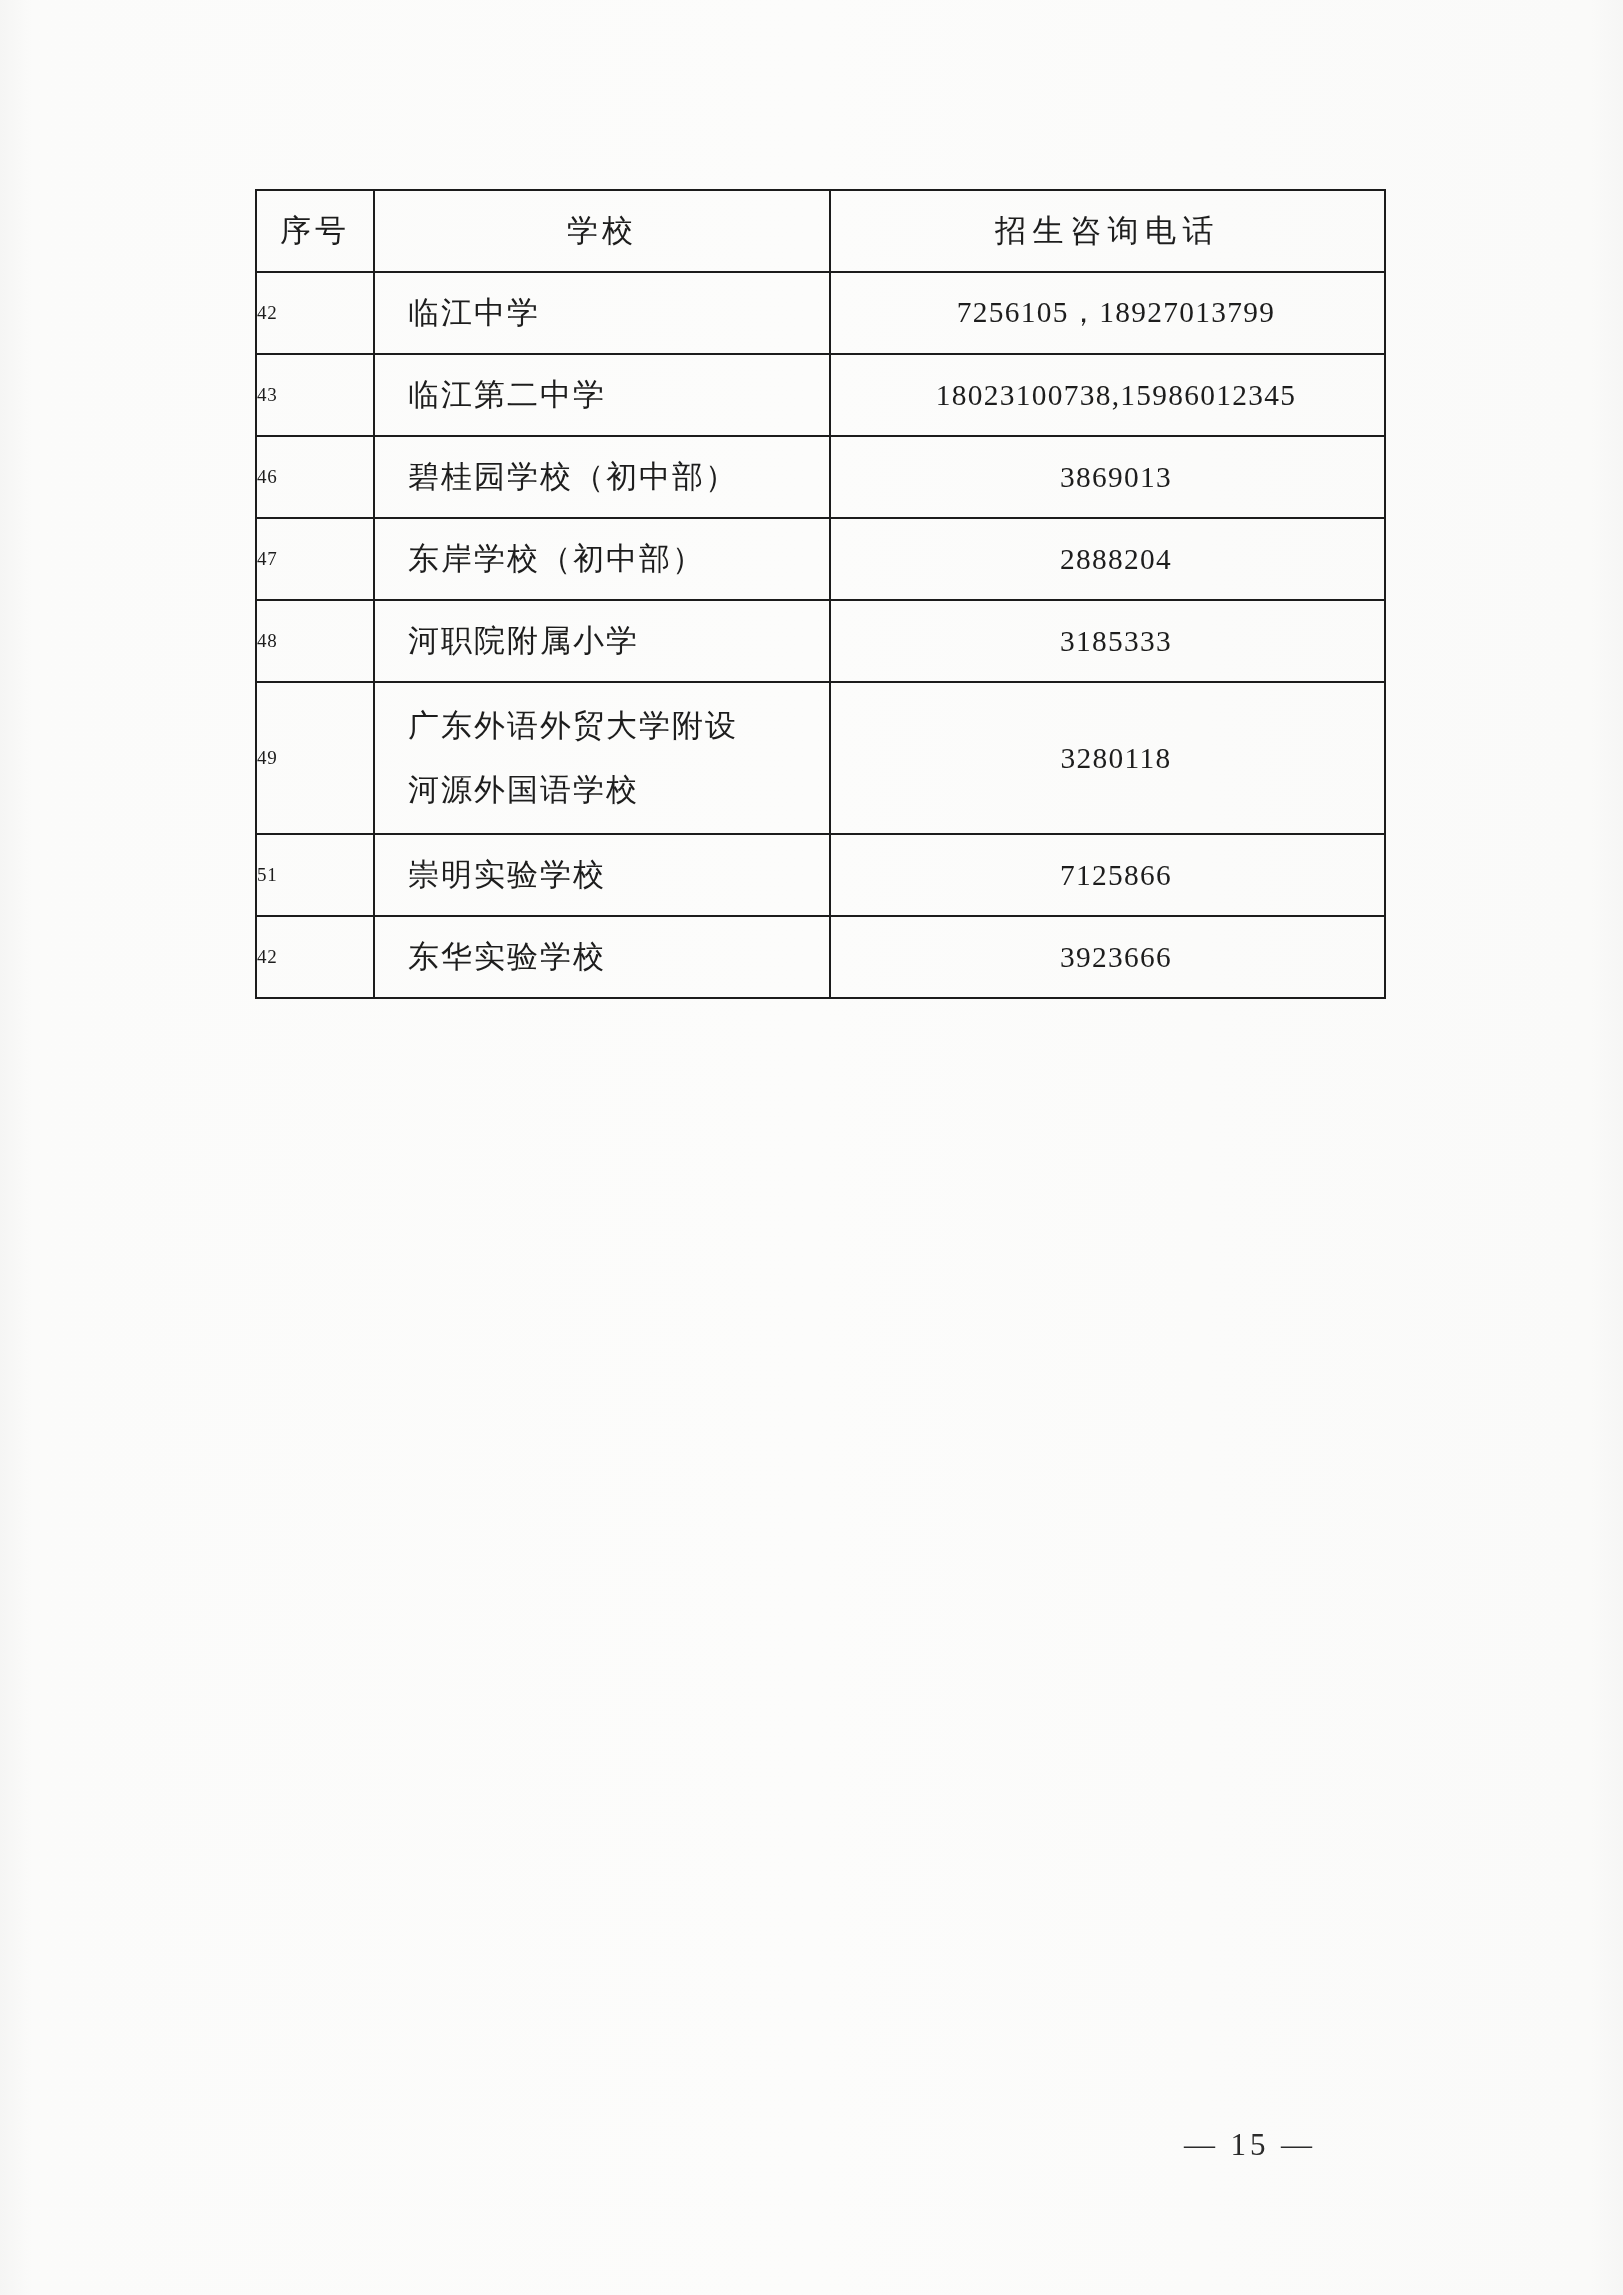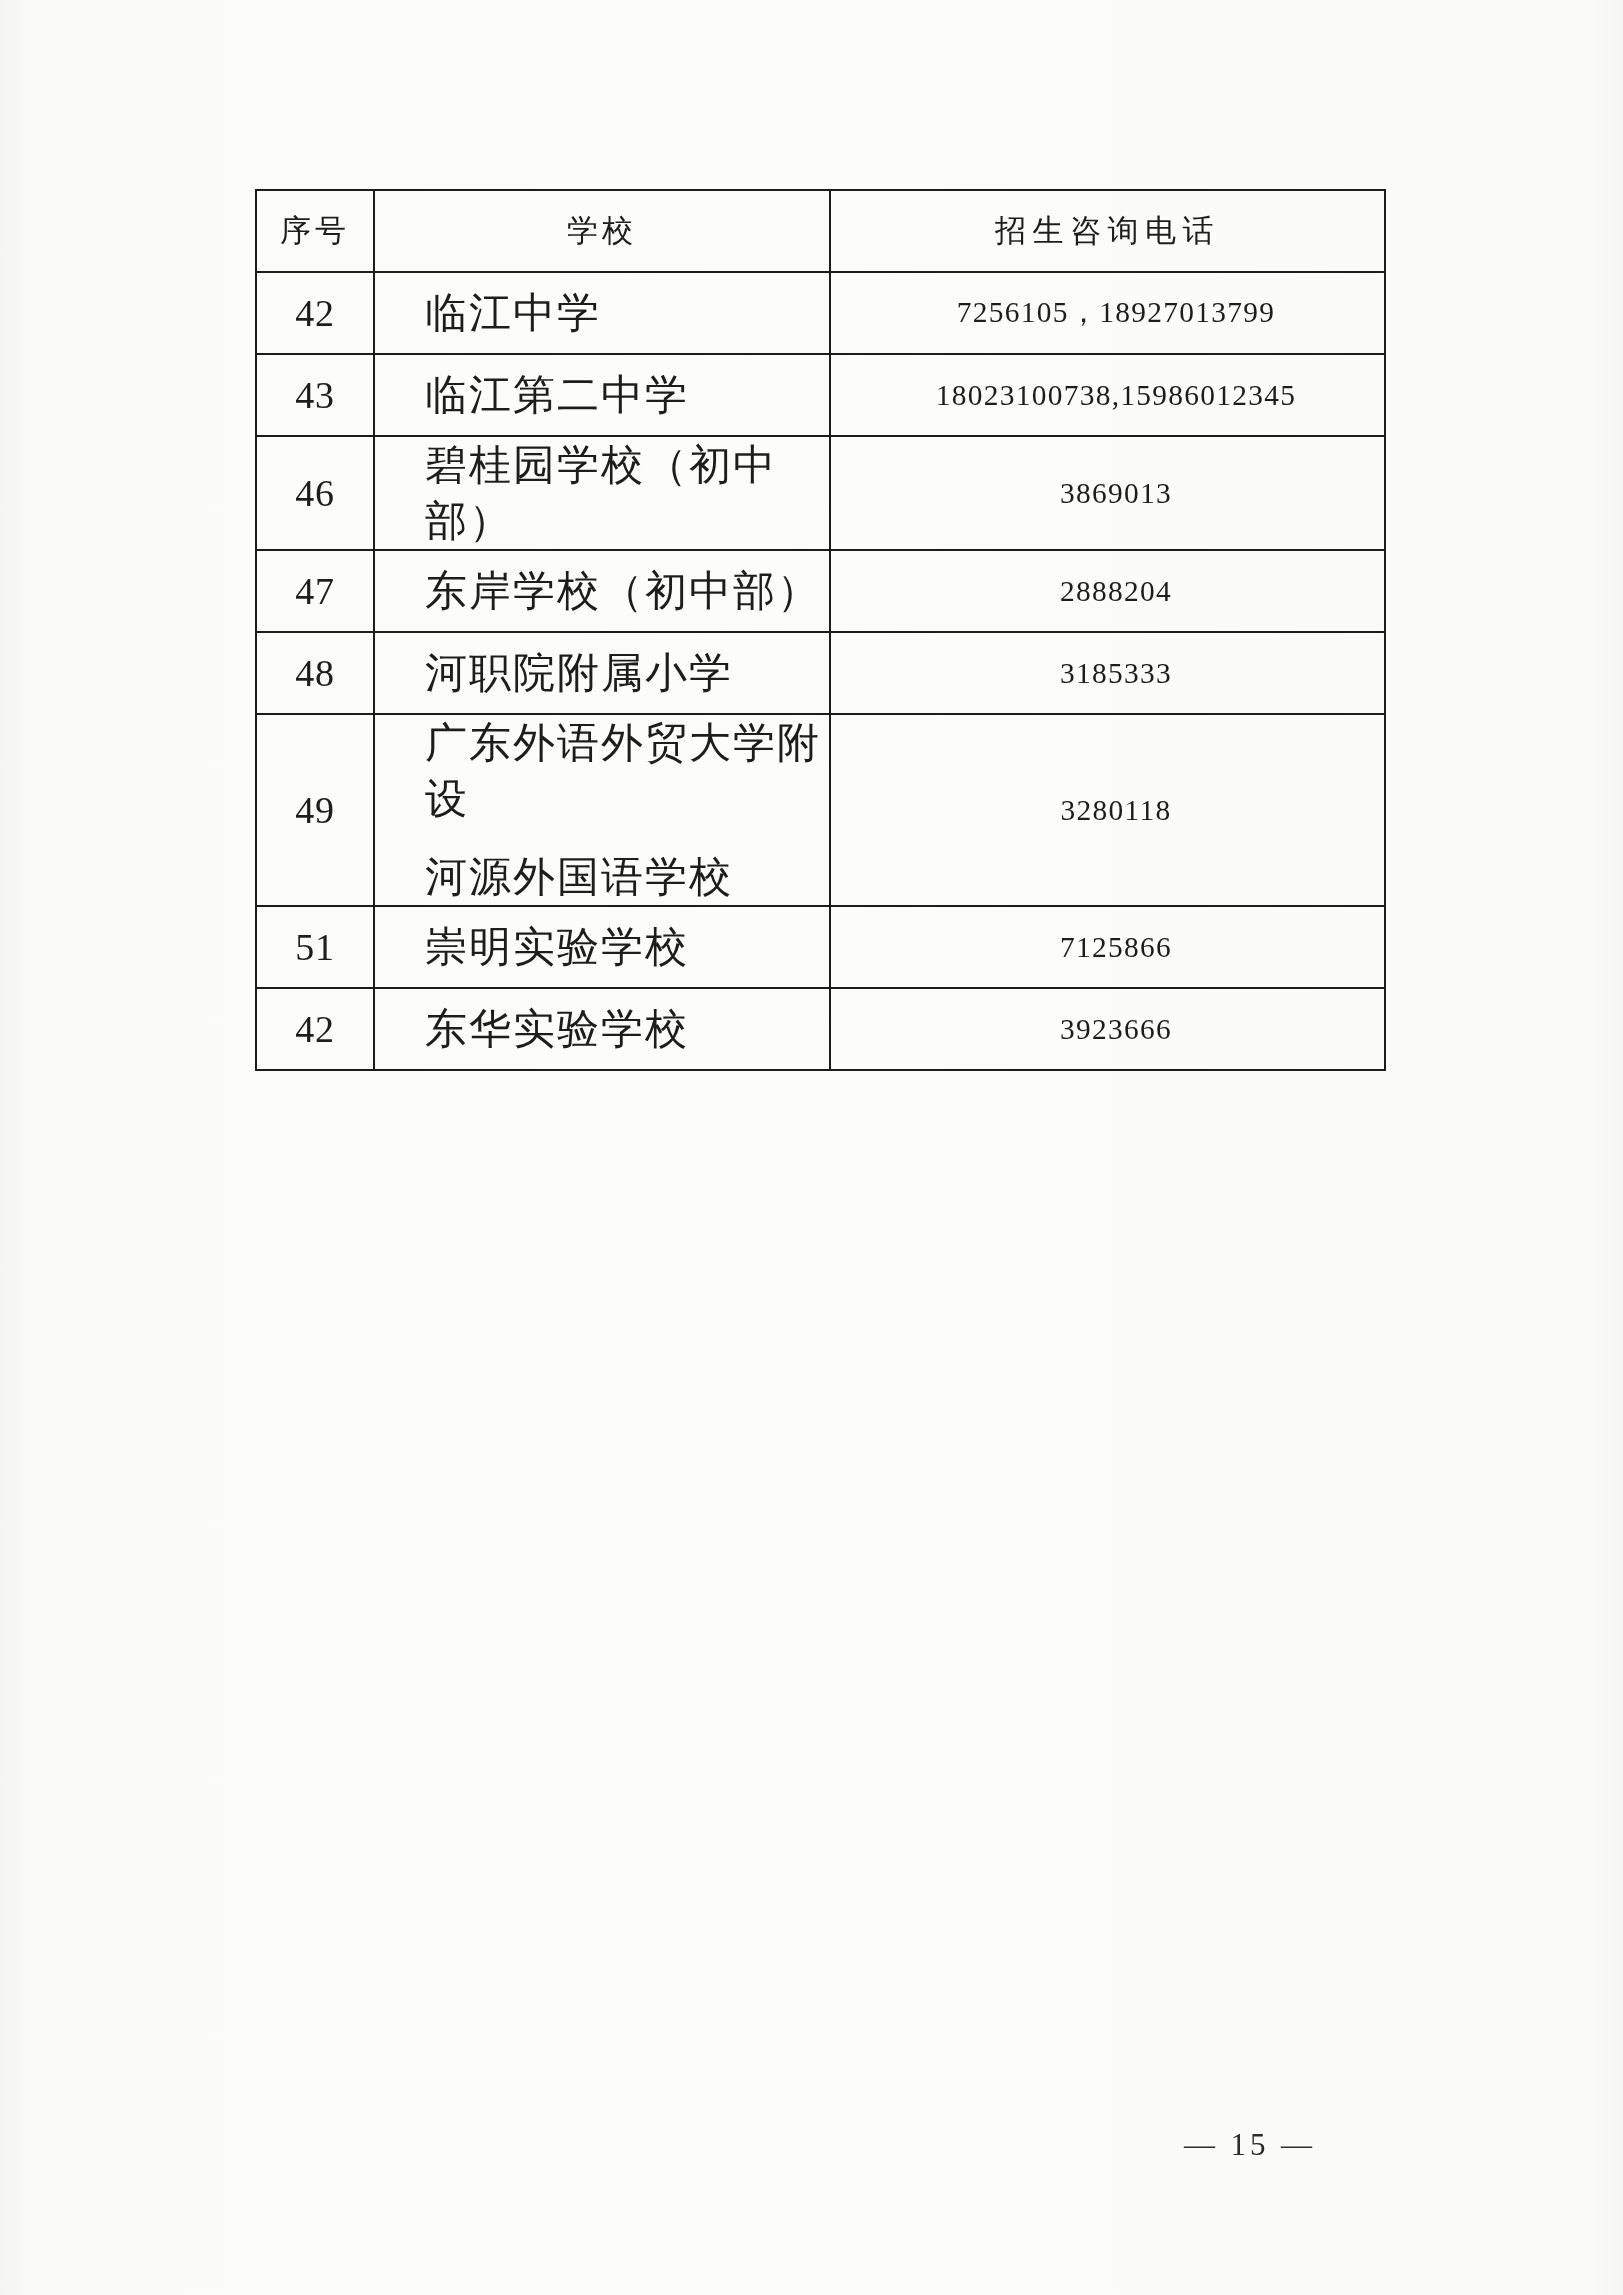--- a/index.html
+++ b/index.html
@@ -43,27 +43,26 @@
   tr.hdr      { height: 82px; }
   tbody tr    { height: 82px; }
   tbody tr.tall { height: 152px; }
   th.c-no-h, th.c-school-h, th.c-phone-h {
     text-align: center;
     font-size: 31px;
     letter-spacing: 3.9px;
   }
   th.c-phone-h { letter-spacing: 6.5px; text-align: center; }
   td.c-no {
-    text-align: center;
-    font-size: 38px;
+    font-size: 19px;
     letter-spacing: 0.7px;
   }
   td.c-school {
-    padding-left: 50px;
-    font-size: 42px;
+    padding-left: 33px;
+    font-size: 31px;
     letter-spacing: 2px;
   }
   td.c-phone {
     padding-left: 17px;
     font-size: 29.4px;
     letter-spacing: 1.3px;
     text-align: center;
   }
   .l2:empty { display: none; }
   tr.tall td.c-school .l2 { margin-top: 22px; }

